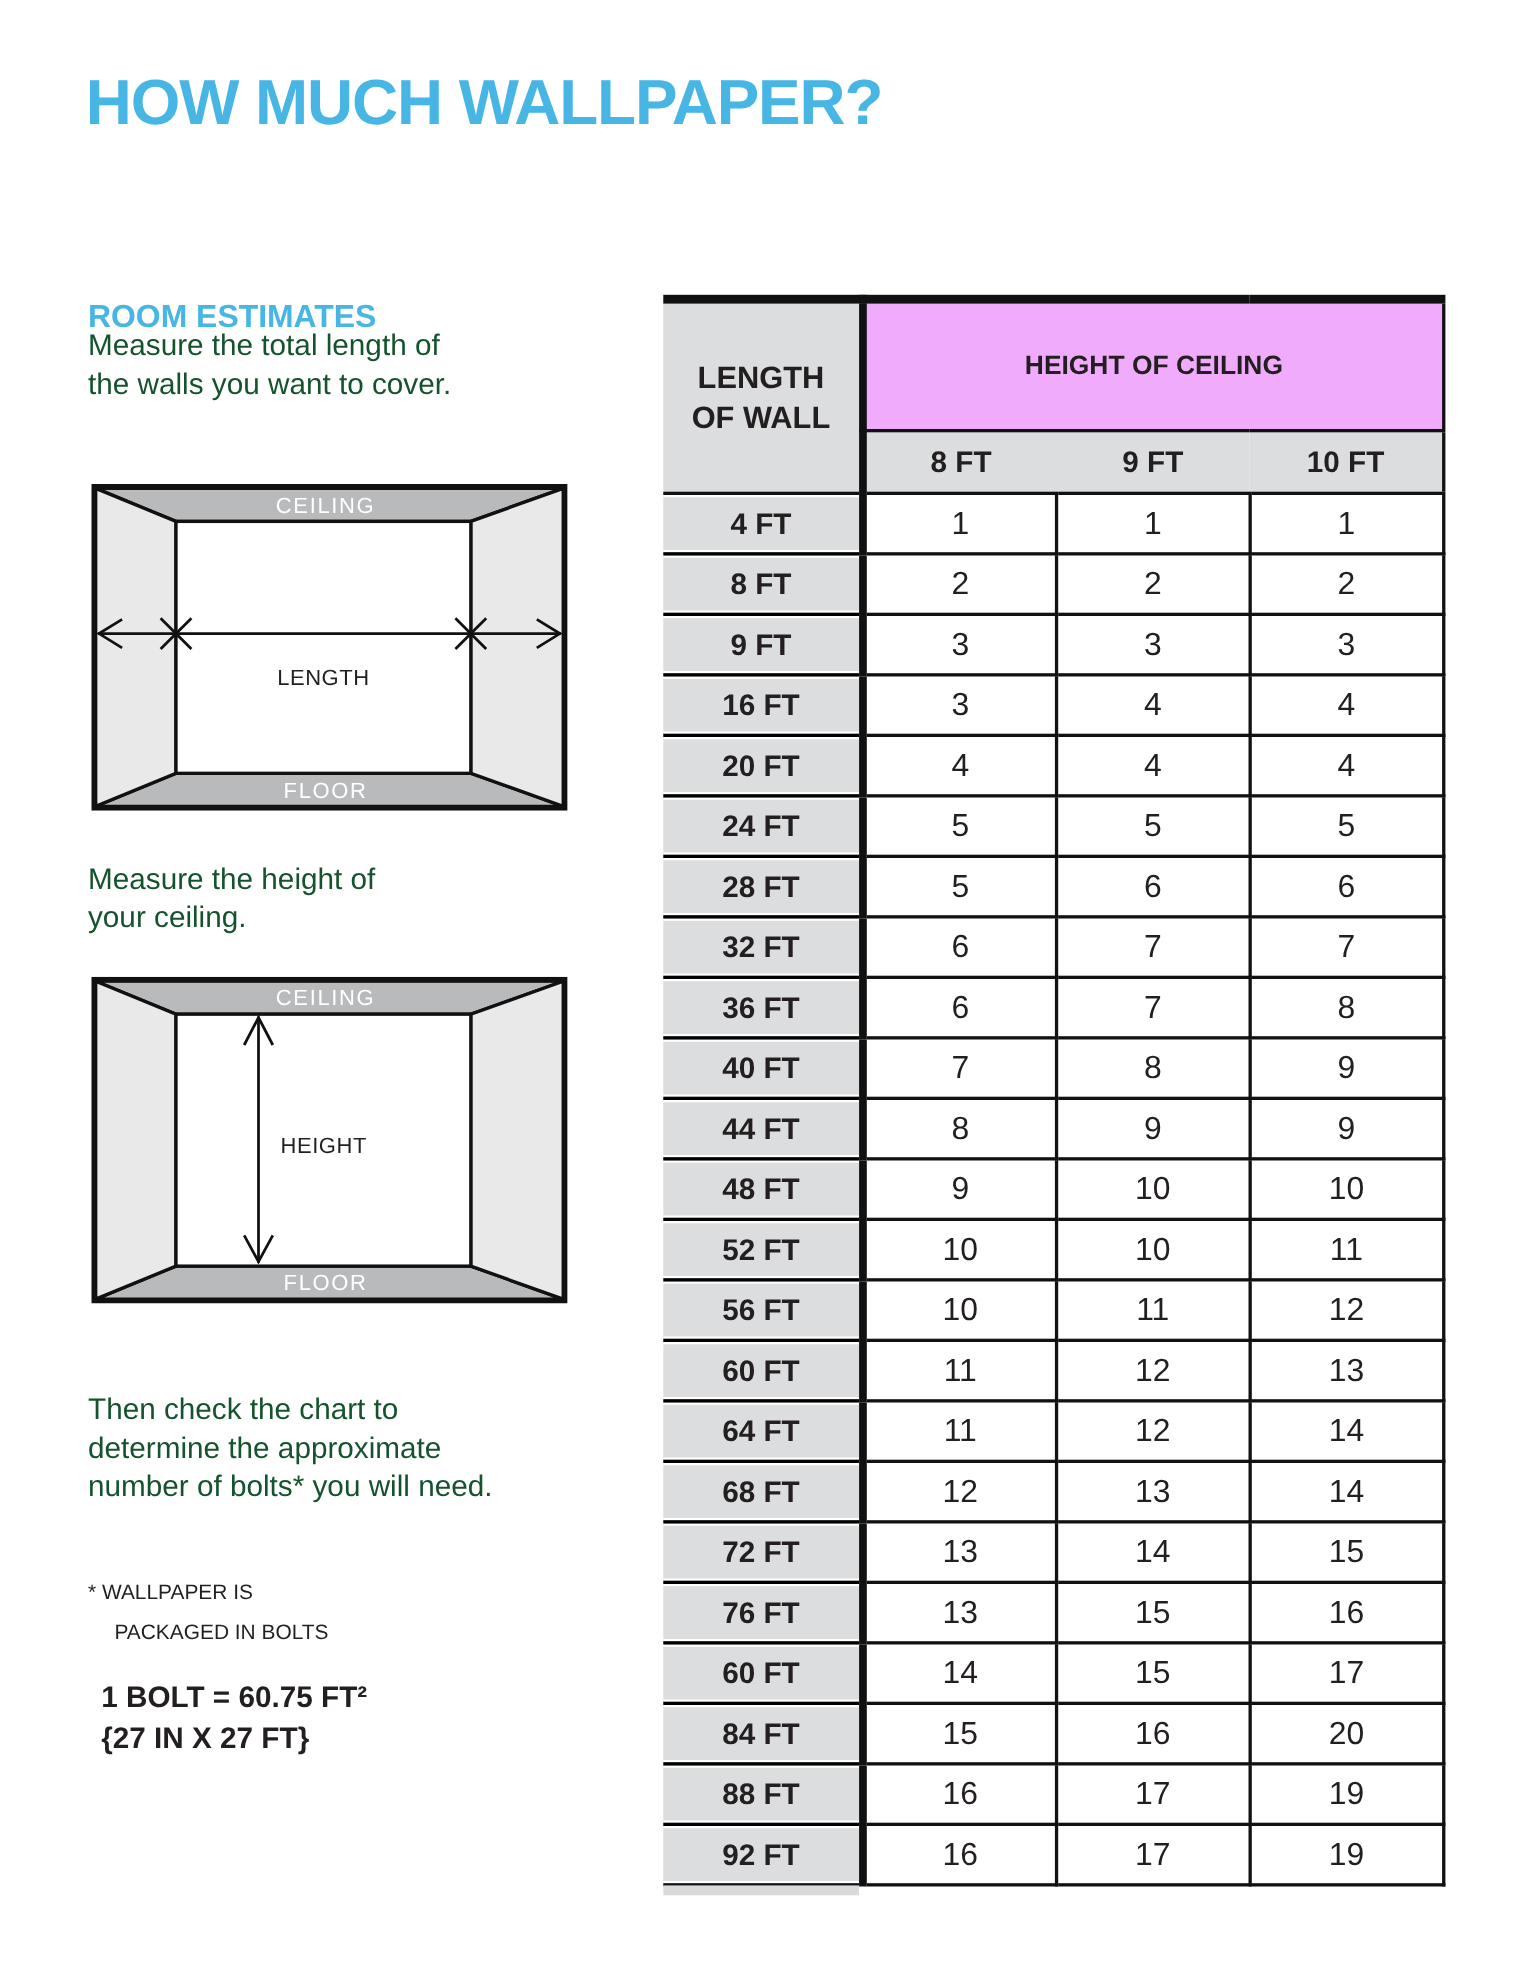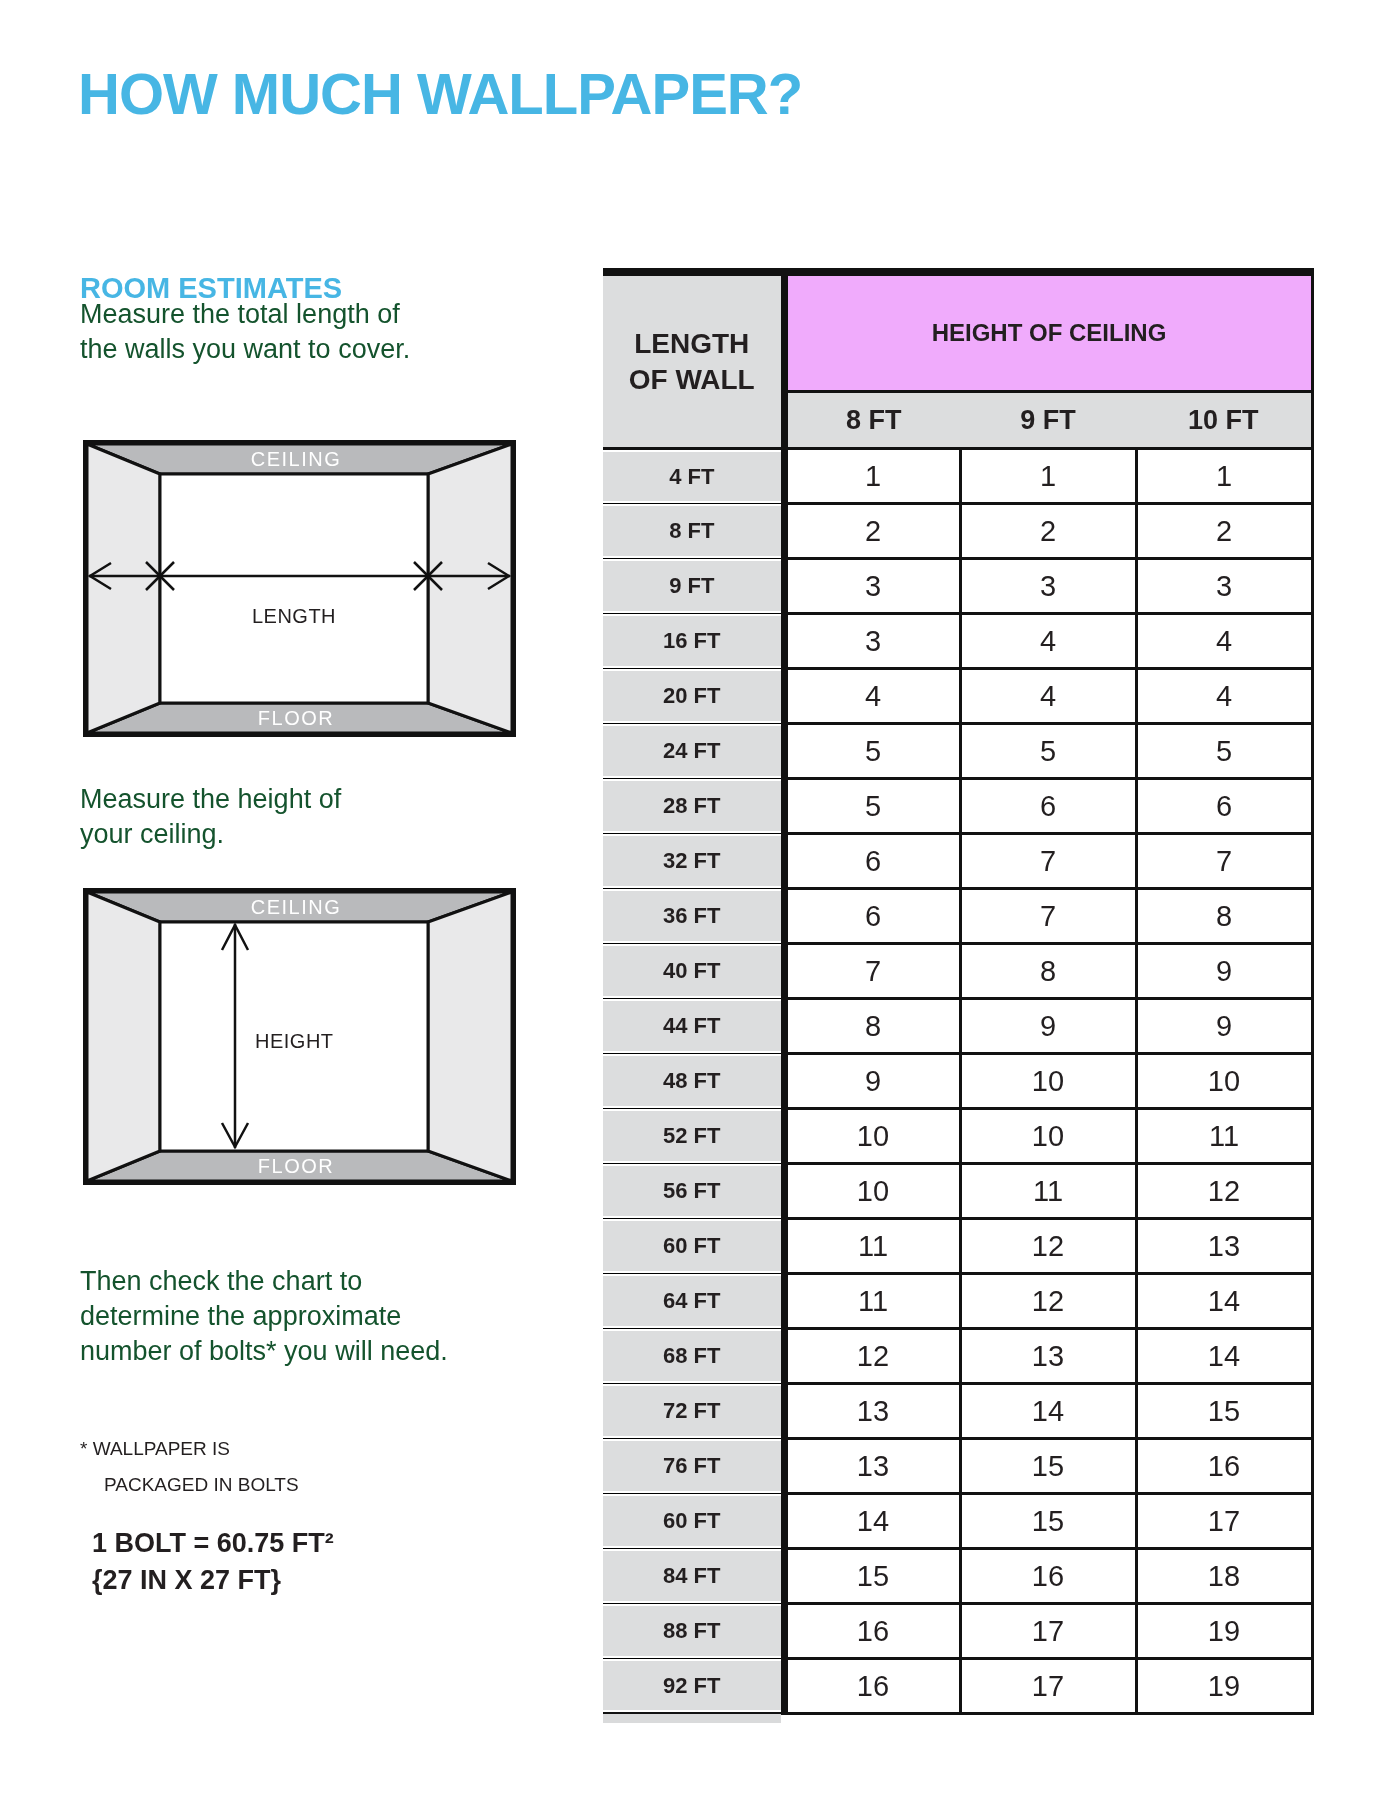--- a/index.html
+++ b/index.html
@@ -49,22 +49,22 @@
   .span-h {
     background:#f0abfc; border-bottom:3px solid #111; height:114px;
     font-size:24px; font-weight:bold; color:#231f20;
   }
   tr.subhead th {
     background:#dcddde; height:54px; font-size:27px; font-weight:bold; color:#231f20;
     border-bottom:3px solid #111;
   }
   tbody tr { height:55px; }
   tbody th {
-    background:#dcddde; border-right:7px solid #111; border-top:1px solid #000000;
-    font-size:22px; font-weight:bold; color:#231f20;
+    background:#dcddde; border-right:7px solid #111; border-top:3px solid #000000;
+    font-size:27px; font-weight:bold; color:#231f20;
     box-shadow: inset 0 2px 0 #ffffff, inset 0 -2px 0 #ffffff;
   }
   tbody td {
     background:#ffffff; border:3px solid #111; font-size:29px; font-weight:normal; color:#231f20;
   }
   .table-tail { left:603px; top:1714px; width:178px; height:9px; background:#d9dadb; }
 </style>
 </head>
 <body>
 
@@ -270,21 +270,21 @@
           <tr>
             <th>60 FT</th>
             <td>14</td>
             <td>15</td>
             <td>17</td>
           </tr>
           <tr>
             <th>84 FT</th>
             <td>15</td>
             <td>16</td>
-            <td>18</td>
+            <td>20</td>
           </tr>
           <tr>
             <th>88 FT</th>
             <td>16</td>
             <td>17</td>
             <td>19</td>
           </tr>
           <tr>
             <th>92 FT</th>
             <td>16</td>

